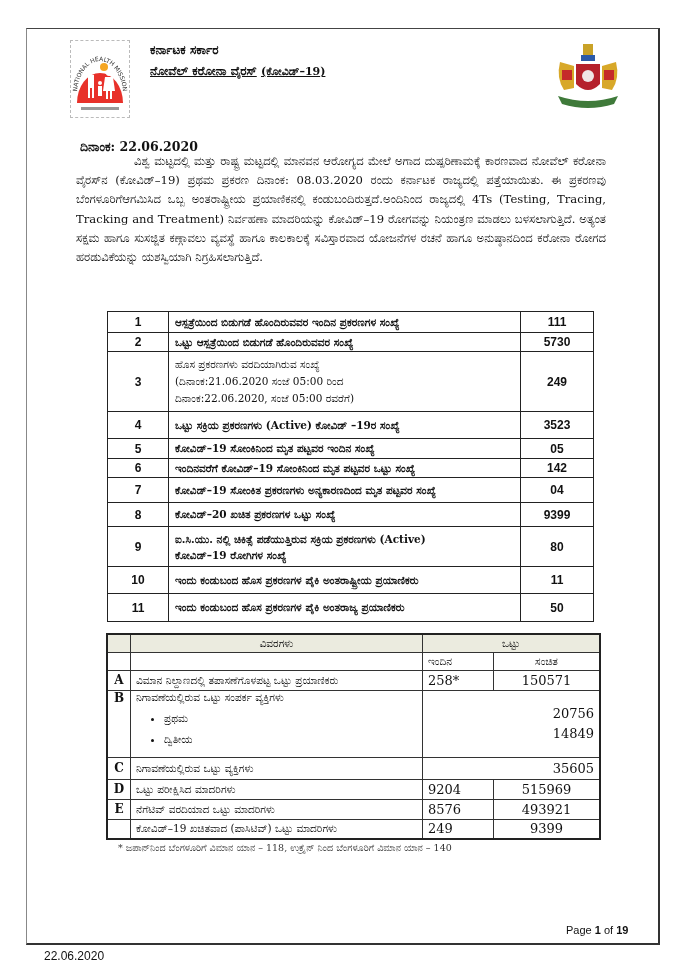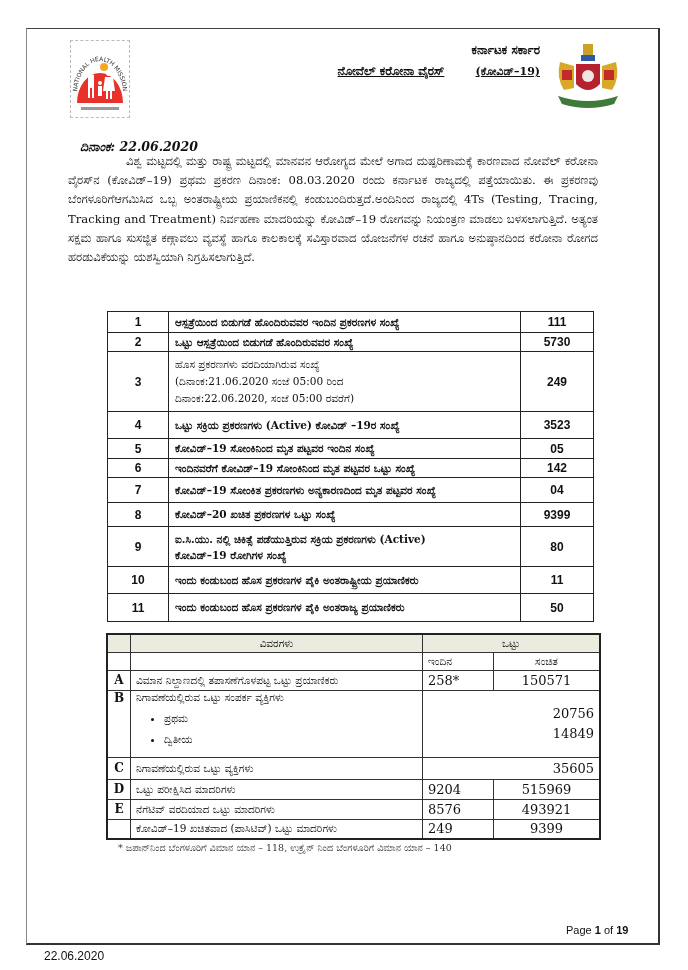--- a/index.html
+++ b/index.html
@@ -4,25 +4,25 @@
 <style>
   html, body { margin:0; padding:0; background:#ffffff; }
   body { width:688px; height:970px; position:relative; overflow:hidden;
          font-family:"DejaVu Serif", serif; color:#111; }
   .page { position:absolute; left:26px; top:28px; width:634px; height:917px;
           border-top:1px solid #444; border-left:1px solid #888;
           border-right:2px solid #333; border-bottom:2px solid #333; box-sizing:border-box; }
   .logo-left { position:absolute; left:70px; top:40px; width:58px; height:76px;
                border:1px dashed #bbb; }
   .logo-right { position:absolute; left:548px; top:40px; width:80px; height:75px; }
-  .header { position:absolute; left:150px; top:40px; width:390px; text-align:right; font-size:12px; line-height:21px; font-weight:bold; }
-  .header .u { text-decoration:underline;margin-left:27px; }
+  .header { position:absolute; left:150px; top:40px; width:390px; text-align:left; font-size:12px; line-height:21px; font-weight:bold; }
+  .header .u { text-decoration:underline; }
   .header .small { font-size:11px; font-weight:bold; }
-  .date { position:absolute; left:80px; top:139px; font-size:12.5px; font-weight:bold;font-style:italic; }
-  .para { position:absolute; left:68px; top:152px; width:530px; font-size:11.6px; line-height:19.2px; text-align:justify; }
+  .date { position:absolute; left:80px; top:139px; font-size:12.5px; font-weight:bold; }
+  .para { position:absolute; left:76px; top:152px; width:530px; font-size:11.6px; line-height:19.2px; text-align:justify; }
   .para p { margin:0; text-indent:58px; }
   table { border-collapse:collapse; position:absolute; }
   .t1 { left:107px; top:311px; width:487px; }
   .t1 td { border:1px solid #222; font-size:10.5px; padding:0 6px; }
   .t1 td.num { width:48px; text-align:center; font-family:"Liberation Sans",sans-serif; font-weight:bold; font-size:12px; }
   .t1 td.val { width:60px; text-align:center; font-family:"Liberation Sans",sans-serif; font-weight:bold; font-size:12px; }
   .t1 td.lbl { font-weight:bold; }
   .t2 { left:106px; top:633px; width:495px; border:2px solid #222; }
   .t2 td { border:1px solid #333; font-size:10.5px; padding:0 5px; }
   .t2 .shade { background:#ebebdf; }

